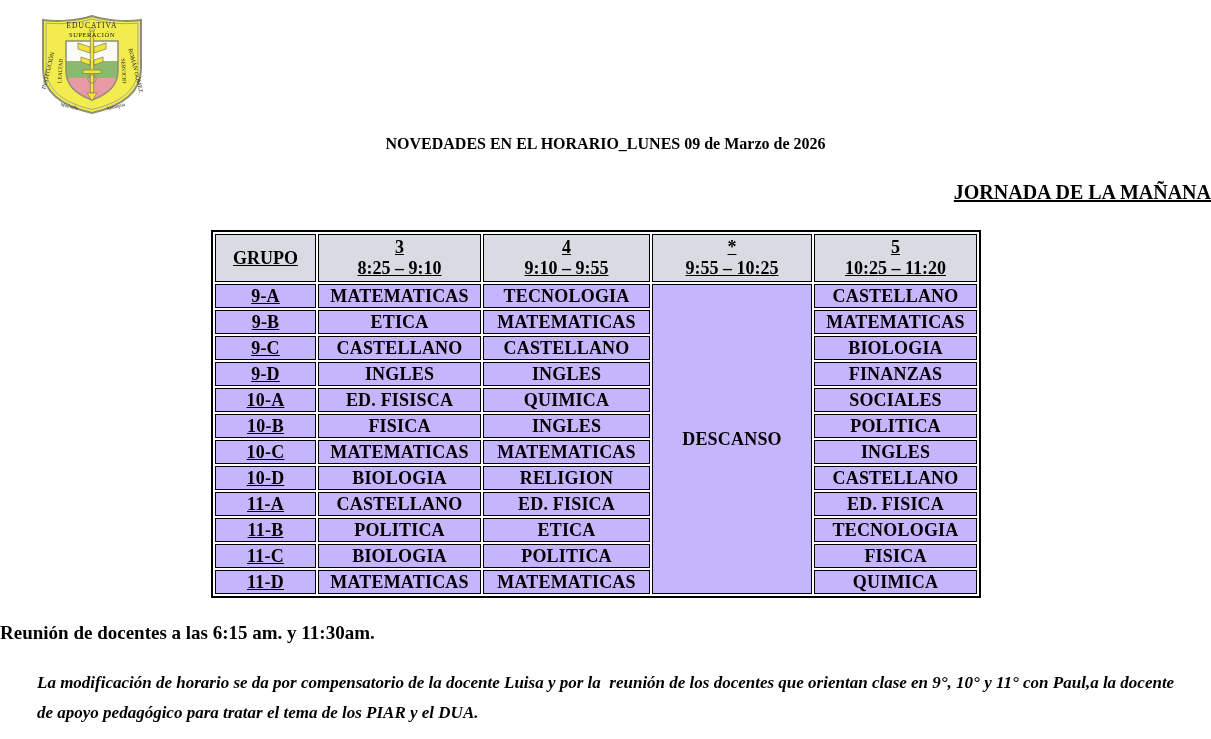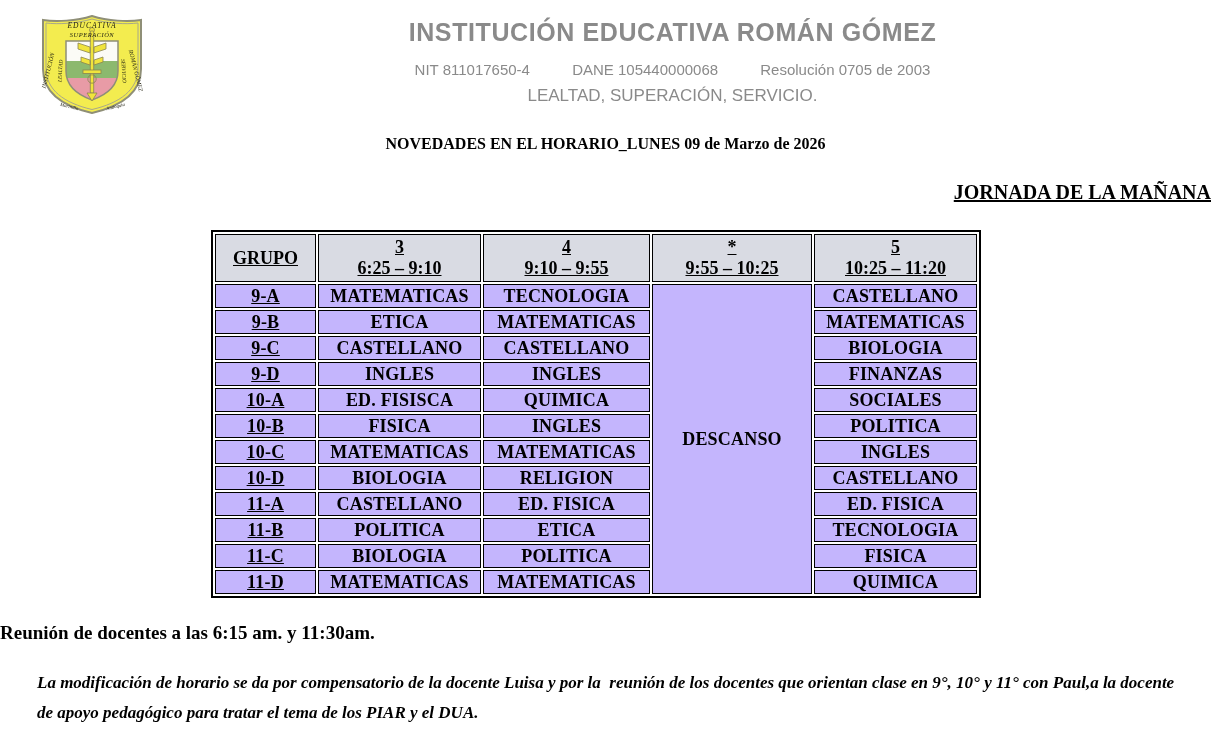--- a/index.html
+++ b/index.html
@@ -7,21 +7,21 @@
   html, body { background: #ffffff; }
   body {
     width: 1211px; height: 739px; overflow: hidden;
     font-family: "Liberation Serif", "DejaVu Serif", serif;
     color: var(--ink);
   }
   .u { text-decoration: underline; }
 
   
   .letterhead { display: flex; align-items: flex-start; padding: 13px 14px 0 36px; }
-  .logo-box { width: 112px; height: 102px; flex: 0 0 112px; font-style: italic; }
+  .logo-box { width: 112px; height: 102px; flex: 0 0 112px; }
   .head-center {
     flex: 1; text-align: center;
     font-family: "Liberation Sans", "DejaVu Sans", sans-serif;
     color: var(--gray);
   }
   .school-name { font-size: 25px; font-weight: bold; letter-spacing: 0.6px; margin-top: 5px; }
   .school-ids { margin-top: 14px; font-size: 15px; }
   .school-ids span { margin: 0 19px; }
   .school-motto { margin-top: 8px; font-size: 17px; }
 
@@ -89,50 +89,41 @@
       <text x="56" y="15" font-size="7.5" text-anchor="middle" letter-spacing="1">EDUCATIVA</text>
       <text x="56" y="24" font-size="6.5" text-anchor="middle" letter-spacing="0.5">SUPERACIÓN</text>
       <text x="14" y="58" font-size="6" text-anchor="middle" transform="rotate(-76 14 58)">INSTITUCIÓN</text>
       <text x="98" y="58" font-size="6" text-anchor="middle" transform="rotate(76 98 58)">ROMÁN GÓMEZ</text>
       <text x="26" y="58" font-size="5.5" text-anchor="middle" transform="rotate(-87 26 58)">LEALTAD</text>
       <text x="86" y="58" font-size="5.5" text-anchor="middle" transform="rotate(87 86 58)">SERVICIO</text>
       <text x="33" y="95" font-size="4.8" text-anchor="middle" fill="#8f8f33" transform="rotate(14 33 95)">Marinilla</text>
       <text x="80" y="95" font-size="4.8" text-anchor="middle" fill="#8f8f33" transform="rotate(-14 80 95)">Antioquia</text>
     </svg>
   </div>
-  <div class="head-center">
-    <div class="school-name">INSTITUCIÓN EDUCATIVA ROMÁN GÓMEZ</div>
-    <div class="school-ids">
-      <span>NIT 811017650-4</span>
-      <span>DANE 105440000068</span>
-      <span>Resolución 0705 de 2003</span>
-    </div>
-    <div class="school-motto">LEALTAD, SUPERACIÓN, SERVICIO.</div>
-  </div>
 </div>
 
 <div class="doc-title">NOVEDADES EN EL HORARIO_LUNES 09 de Marzo de 2026</div>
 <div class="doc-subtitle">
   <span class="u">JORNADA DE LA MAÑANA</span>
 </div>
 
 <table class="schedule">
   <colgroup>
     <col style="width:101px">
       <col style="width:163px">
       <col style="width:167px">
       <col style="width:160px">
       <col style="width:163px">
   </colgroup>
   <thead>
     <tr>
       <th><span class="u">GRUPO</span></th>
       <th>
         <div class="period u">3</div>
-        <div class="time u">6:25 – 9:10</div>
+        <div class="time u">8:25 – 9:10</div>
       </th>
       <th>
         <div class="period u">4</div>
         <div class="time u">9:10 – 9:55</div>
       </th>
       <th>
         <div class="period u">*</div>
         <div class="time u">9:55 – 10:25</div>
       </th>
       <th>

